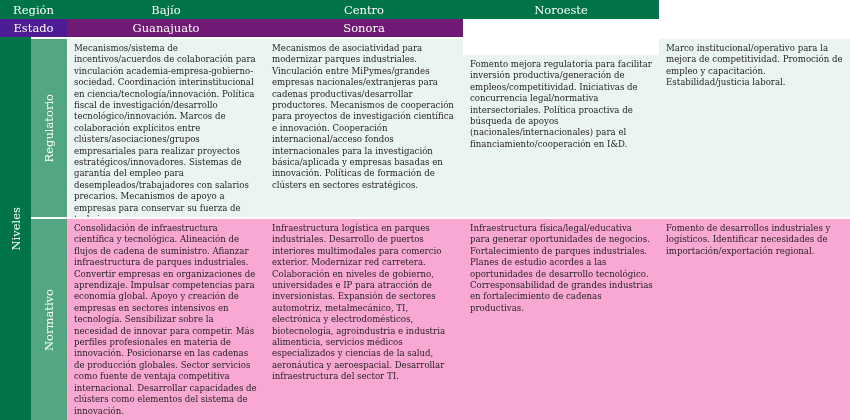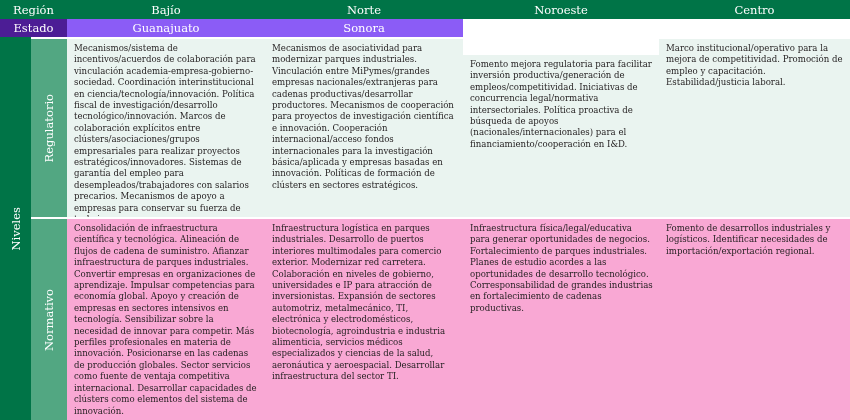--- a/index.html
+++ b/index.html
@@ -10,21 +10,21 @@
     }
     .tbl {
       position: relative;
       width: 849px; height: 420px;
       display: grid;
       grid-template-columns: 31px 36px 198px 198px 196px 191px;
       grid-template-rows: 19px 18px 180px 203px;
       background: #ffffff;
     }
     .hdr-region { background: #007447; color: #ffffff; font-size: 11.5px; display: flex; align-items: center; justify-content: center; }
-    .hdr-state { background: #8b5cf6; color: #ffffff; font-size: 11.5px; display: flex; align-items: center; justify-content: center; }
+    .hdr-state { background: #701a75; color: #ffffff; font-size: 11.5px; display: flex; align-items: center; justify-content: center; }
     .corner-region { background: #007447; color: #fff; font-size: 11.5px; grid-column: 1 / span 2; display:flex; align-items:center; justify-content:center; }
     .corner-state { background: #4c1d95; color: #fff; font-size: 11.5px; grid-column: 1 / span 2; display:flex; align-items:center; justify-content:center; }
     .niveles {
       grid-column: 1; grid-row: 3 / span 2;
       background: #007447; color: #ffffff;
       display: flex; align-items: center; justify-content: center;
       font-size: 11.5px;
     }
     .vert { writing-mode: vertical-rl; transform: rotate(180deg); white-space: nowrap; }
     .level {
@@ -43,23 +43,22 @@
     .norm { background: #f9a8d4; }
     .cell + .cell { }
   </style>
 </head>
 <body>
 
 <div class="tbl">
 
   <div class="corner-region">Región</div>
   <div class="hdr-region">Bajío</div>
-  <div class="hdr-region">Norte</div>
+  <div class="hdr-region">Centro</div>
   <div class="hdr-region">Noroeste</div>
-  <div class="hdr-region">Centro</div>
 
   <div class="corner-state">Estado</div>
   <div class="hdr-state">Guanajuato</div>
   <div class="hdr-state">Sonora</div>
 
   <div class="niveles">
     <span class="vert">Niveles</span>
   </div>
 
   <div class="level" style="grid-column:2; grid-row:3;">

